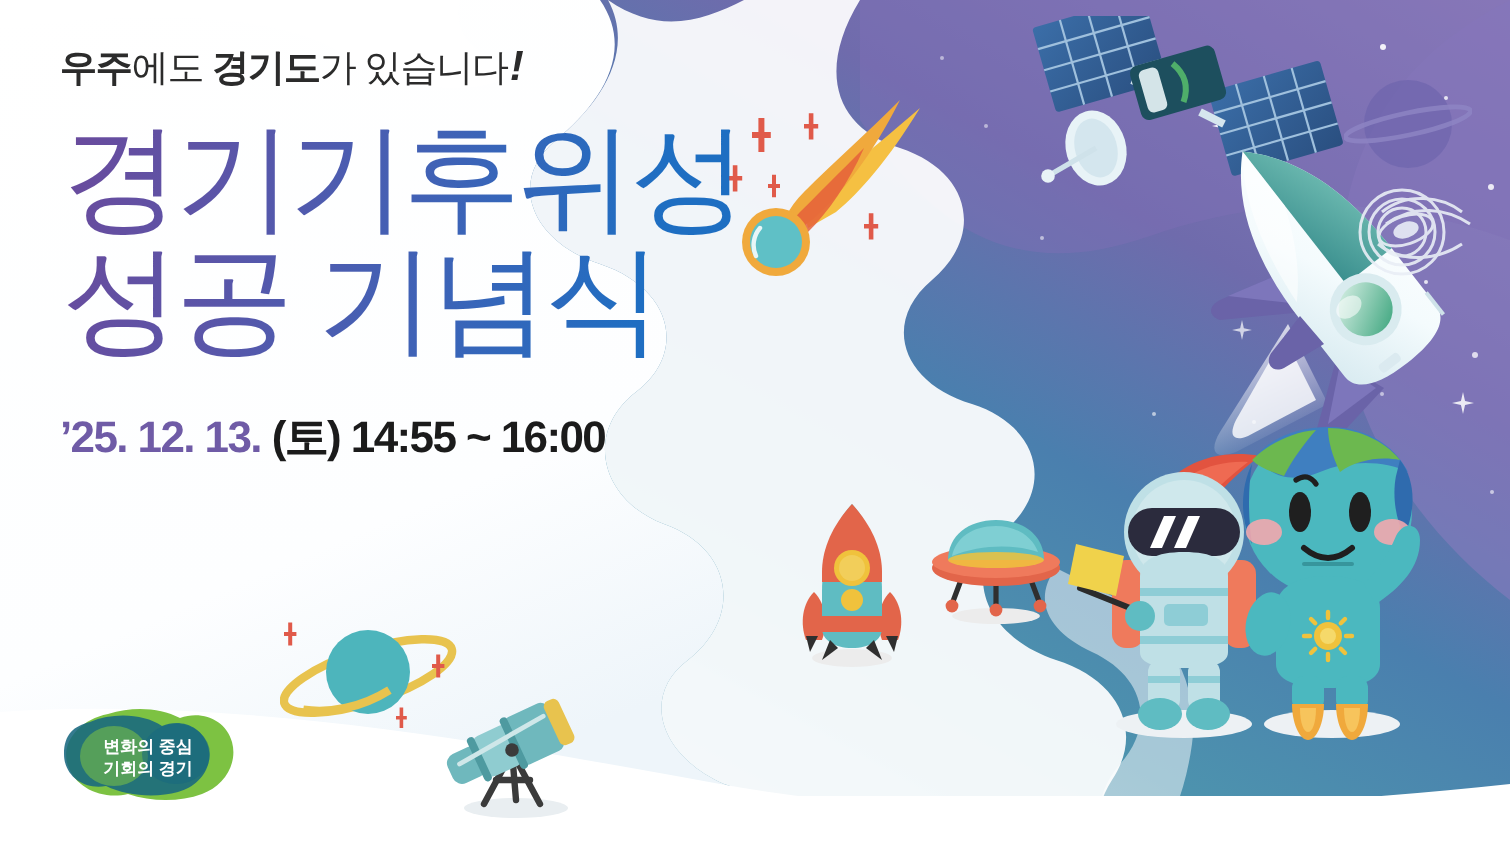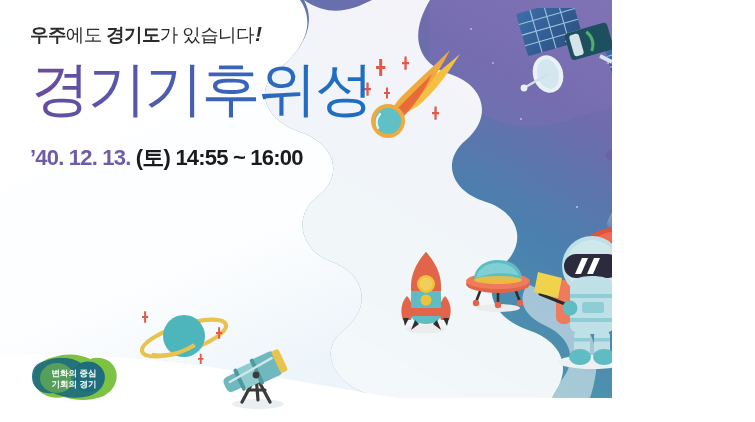--- a/index.html
+++ b/index.html
@@ -3,21 +3,21 @@
 <meta charset="utf-8">
 <title>경기기후위성 성공 기념식</title>
 <style>
   html,body{margin:0;padding:0;background:#fff;}
   body{
     font-family:"Liberation Sans","DejaVu Sans",sans-serif;
     -webkit-font-smoothing:antialiased;
   }
   #poster{
     position:relative;
-    width:612px;
+    width:755px;
     height:422px;
     overflow:hidden;
     background:#86efac;
     user-select:none;
   }
 
   
   .bg-layer{position:absolute;inset:0;}
   .space-grad{
     position:absolute;
@@ -525,24 +525,25 @@
   </svg>
 
   <div class="text-block">
 
     <p class="tagline">
       <b>우주</b><span>에도 </span><b>경기도</b><span>가 있습니다</span><span class="excl">!</span>
     </p>
 
     <h1 class="maintitle">
       <span>경기기후위성</span>
+      <span class="line2">성공 기념식</span>
     </h1>
 
     <p class="datetime">
-      <span class="dt-purple">’40. 12. 13.</span>
+      <span class="dt-purple">’25. 12. 13.</span>
       <span>(토)</span>
       <span>14:55 ~ 16:00</span>
     </p>
 
   </div>
 
   <svg class="gg-logo" viewBox="0 0 184 104">
     <g>
       <path d="M52,10 C78,2 104,4 124,14 C146,6 170,16 176,38
                C182,60 168,82 146,90 C124,98 96,98 72,90

